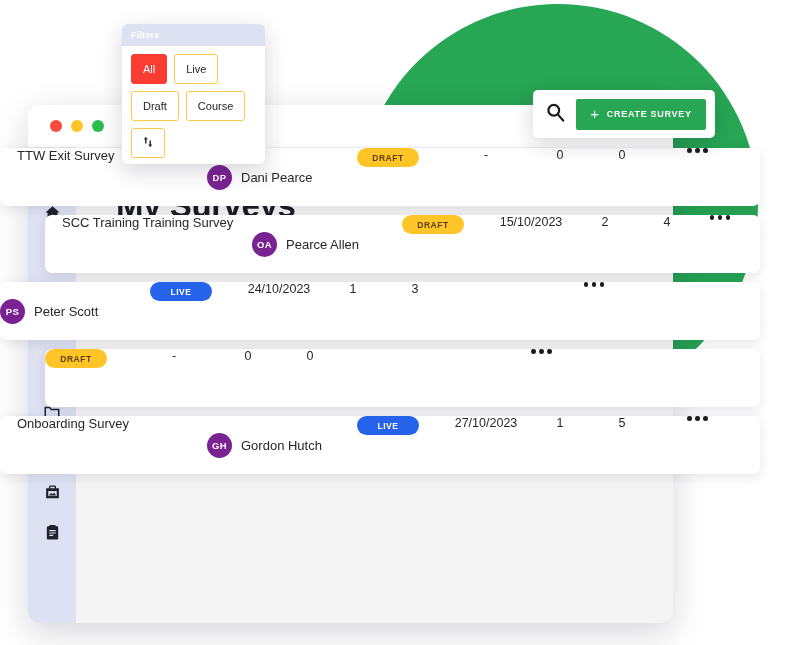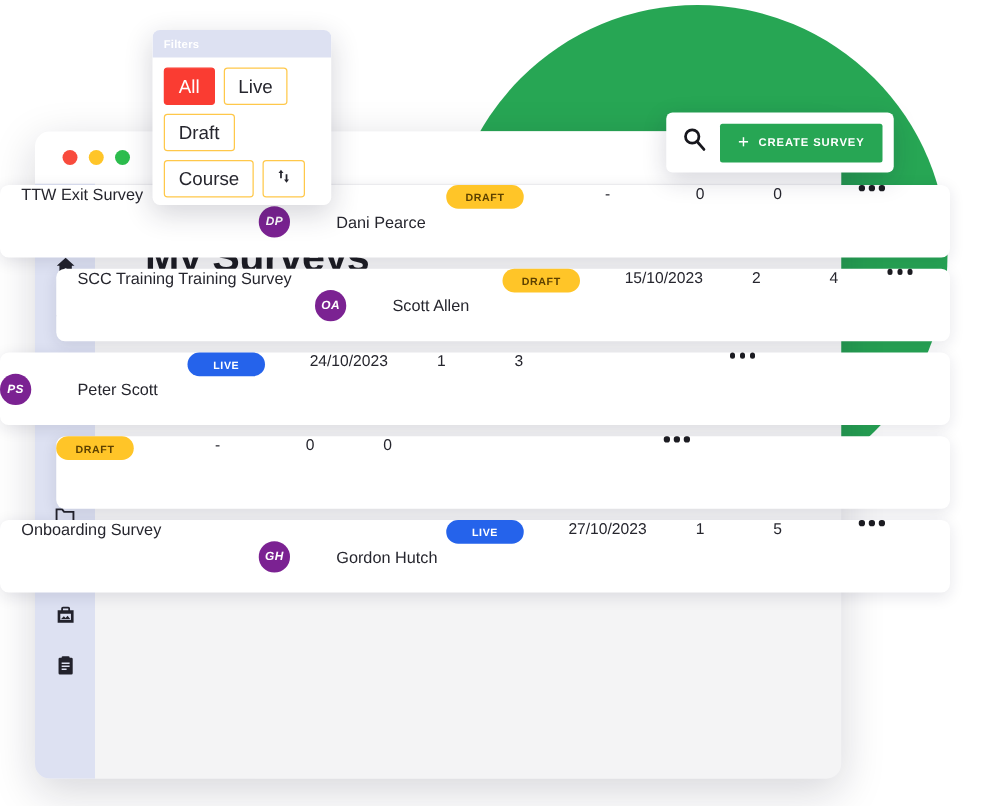--- a/index.html
+++ b/index.html
@@ -51,23 +51,23 @@
     position:relative;height:58px;background:#ffffff;border-radius:7px;
     display:flex;margin-bottom:9px;
     box-shadow:0 3px 12px rgba(30,30,60,.11);
   }
   .srow.indent{margin-left:45px;}
   .c-name{width:190px;padding-left:17px;font-size:13px;color:#26262e;white-space:nowrap;}
   .c-owner{width:150px;display:flex;align-items:center;gap:9px;}
   .avatar{
     width:25px;height:25px;border-radius:50%;background:#7b2292;color:#fff;
     font-size:9.5px;font-weight:700;display:flex;align-items:center;justify-content:center;
-    letter-spacing:.3px;flex:none;font-style:italic;
-  }
-  .owner-name{font-size:13px;color:#26262e;white-space:nowrap;margin-left:28px;}
+    letter-spacing:.3px;flex:none;
+  }
+  .owner-name{font-size:13px;color:#26262e;white-space:nowrap;}
   .c-status{width:86px;display:flex;justify-content:flex-start;}
   .badge{
     display:inline-flex;align-items:center;justify-content:center;
     min-width:44px;height:19px;border-radius:10px;padding:0 9px;
     font-size:8.5px;font-weight:700;letter-spacing:.5px;color:#ffffff;
   }
   .badge.draft{background:#ffc528;color:#5d4100;}
   .badge.live{background:#2563eb;}
   .c-date{width:86px;font-size:12.5px;color:#26262e;text-align:center;}
   .c-num{width:62px;font-size:12.5px;color:#26262e;text-align:center;}
@@ -83,21 +83,21 @@
   }
   .filters-head{
     height:22px;background:#dde1f2;display:flex;align-items:center;padding-left:9px;
     font-size:9px;font-weight:600;color:#ffffff;letter-spacing:.2px;
   }
   .filters-body{padding:8px 9px;display:flex;flex-wrap:wrap;gap:7px;}
   .fbtn{
     height:30px;min-width:30px;padding:0 11px;border-radius:3px;
     display:flex;align-items:center;justify-content:center;
     border:1.4px solid #ffc84a;background:#ffffff;color:#26262e;
-    font-size:15px;cursor:pointer;box-sizing:border-box;white-space:nowrap;text-align:right;
+    font-size:11px;cursor:pointer;box-sizing:border-box;white-space:nowrap;text-align:right;
   }
   .fbtn.active{background:#fa3c32;border-color:#fa3c32;color:#ffffff;}
   .fbtn.icon-btn{padding:0 9px;}
 
   
   .search-bar{
     position:absolute;left:533px;top:90px;width:182px;height:48px;
     background:#ffffff;border-radius:5px;z-index:9;
     display:flex;align-items:center;padding:0 9px;gap:8px;box-sizing:border-box;
     box-shadow:0 6px 20px rgba(30,30,60,.18);
@@ -226,21 +226,21 @@
             <i></i>
             <i></i>
             <i></i>
           </span>
         </div>
       </div>
       <div class="srow indent">
         <div class="c-name">SCC Training Training Survey</div>
         <div class="c-owner">
           <div class="avatar">OA</div>
-          <div class="owner-name">Scott Allen</div>
+          <div class="owner-name">Pearce Allen</div>
         </div>
         <div class="c-status">
           <span class="badge draft">DRAFT</span>
         </div>
         <div class="c-date">15/10/2023</div>
         <div class="c-num">2</div>
         <div class="c-num">4</div>
         <div class="c-more">
           <span class="kebab">
             <i></i>

